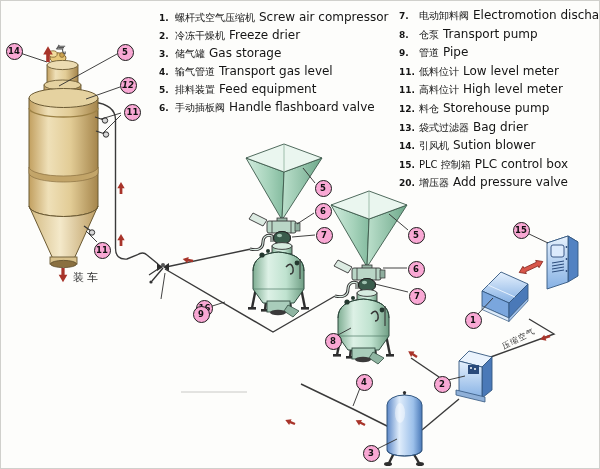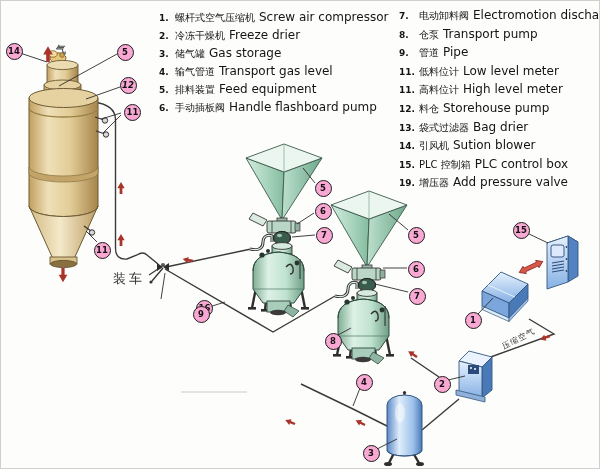--- a/index.html
+++ b/index.html
@@ -12,21 +12,21 @@
   .lg-r .lg-row{height:18.6px;}
   .lg .num{font-weight:700;font-size:9px;flex:none;width:16px;}
   .lg-r .num{width:20px;}
   .lg .zh{font-size:10px;margin-right:4px;text-align:right;}
   .lg .en{font-size:12px;}
   .co{position:absolute;width:15px;height:15px;border:1.2px solid #1c1c1c;border-radius:50%;
       background:#f9a8d4;font-size:8.5px;font-weight:700;color:#111;
       display:flex;align-items:center;justify-content:center;line-height:1;z-index:5;}
   .dlabel{position:absolute;color:#444;z-index:4;white-space:nowrap;}
   #gas-label{left:55px;top:42px;font-size:10px;font-weight:700;color:#555;}
-  #truck-label{left:72px;top:269px;font-size:13px;letter-spacing:3px;color:#333;margin-left:40px;}
+  #truck-label{left:72px;top:269px;font-size:11px;letter-spacing:3px;color:#333;}
   #air-label{left:499px;top:341px;font-size:8px;letter-spacing:1px;color:#333;
              transform:rotate(-27deg);transform-origin:left top;}
 </style>
 </head>
 <body>
 
 <div id="canvas">
 
 <svg width="600" height="469" viewBox="0 0 600 469">
   <defs>
@@ -292,21 +292,21 @@
         <span class="en">Transport gas level</span>
       </div>
   <div class="lg-row">
         <span class="num">5.</span>
         <span class="zh">排料装置</span>
         <span class="en">Feed equipment</span>
       </div>
   <div class="lg-row">
         <span class="num">6.</span>
         <span class="zh">手动插板阀</span>
-        <span class="en">Handle flashboard pump</span>
+        <span class="en">Handle flashboard valve</span>
       </div>
 </div>
 <div class="lg lg-r" style="left:398px;top:7px;">
   <div class="lg-row">
         <span class="num">7.</span>
         <span class="zh">电动卸料阀</span>
         <span class="en">Electromotion discharge valve</span>
       </div>
   <div class="lg-row">
         <span class="num">8.</span>
@@ -342,21 +342,21 @@
         <span class="num">14.</span>
         <span class="zh">引风机</span>
         <span class="en">Sution blower</span>
       </div>
   <div class="lg-row">
         <span class="num">15.</span>
         <span class="zh">PLC 控制箱</span>
         <span class="en">PLC control box</span>
       </div>
   <div class="lg-row">
-        <span class="num">19.</span>
+        <span class="num">20.</span>
         <span class="zh">增压器</span>
         <span class="en">Add pressure valve</span>
       </div>
 </div>
 
 <div class="co" style="left:4.5px;top:41.5px;">14</div>
 <div class="co" style="left:115.5px;top:42.5px;">5</div>
 <div class="co" style="left:118.5px;top:75.5px;font-style:italic;">12</div>
 <div class="co" style="left:123px;top:102.5px;">11</div>
 <div class="co" style="left:92.5px;top:240.5px;">11</div>

